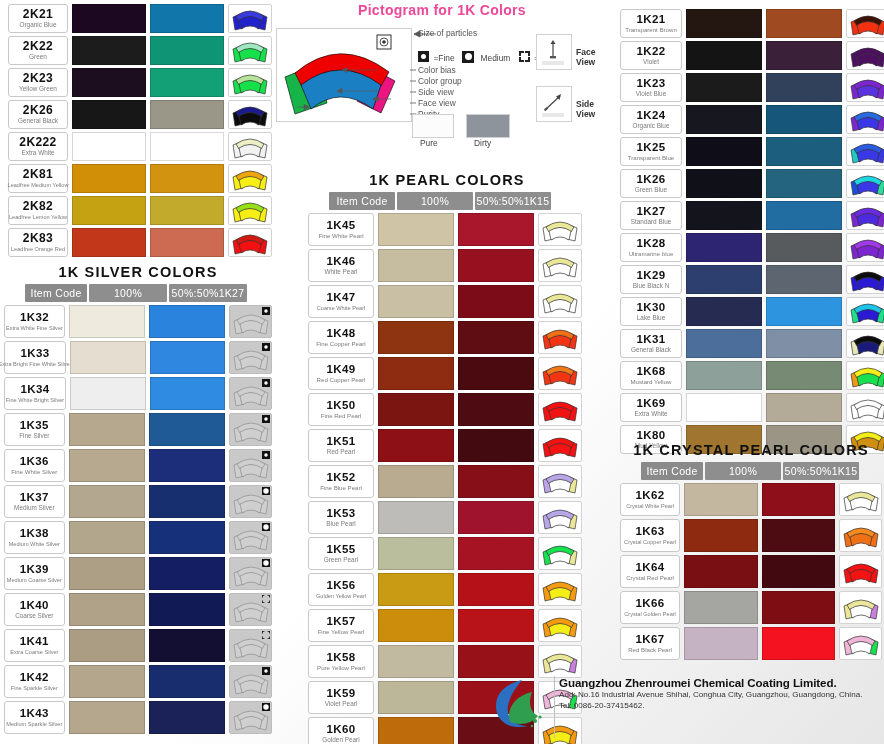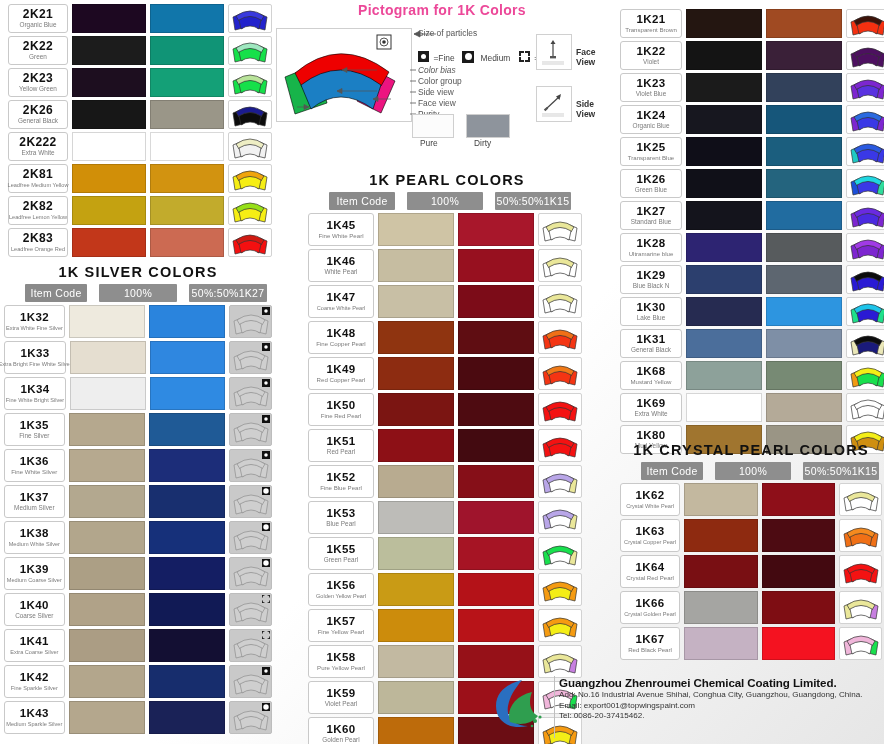--- a/index.html
+++ b/index.html
@@ -10,21 +10,21 @@
     position:relative;overflow:hidden;
   }
   .page{position:absolute;inset:0;}
 
   
   .sec{position:absolute;}
   .sec-title{
     text-align:center;font-size:14.5px;font-weight:bold;color:#111;
     letter-spacing:1.2px;margin-bottom:4px;font-family:"Liberation Sans",sans-serif;
   }
-  .hdr{display:flex;gap:12px;margin-bottom:3px;padding-left:21px;}
+  .hdr{display:flex;gap:2px;margin-bottom:3px;padding-left:21px;}
   .hdr div{
     background:#8e8e8e;color:#fff;font-size:10.5px;text-align:center;
     line-height:18px;height:18px;border-radius:1px;letter-spacing:.3px;
   }
   .hdr .h-code{width:66px;background:#8a8a8a;}
   .hdr .h-c1{width:76px;}
   .hdr .h-c2{width:76px;}
 
   .row{display:flex;gap:4px;margin-bottom:3px;align-items:stretch;}
   .cell-code{
@@ -301,21 +301,21 @@
       <span style="font-size:8.4px;color:#444;margin-left:2px;">Medium</span>
       <span class="sq" style="width:11px;height:11px;position:relative;margin-left:4px;">
         <span style="position:absolute;left:0;top:0;width:3px;height:3px;border-left:2px solid #222;border-top:2px solid #222;"></span>
         <span style="position:absolute;right:0;top:0;width:3px;height:3px;border-right:2px solid #222;border-top:2px solid #222;"></span>
         <span style="position:absolute;left:0;bottom:0;width:3px;height:3px;border-left:2px solid #222;border-bottom:2px solid #222;"></span>
         <span style="position:absolute;right:0;bottom:0;width:3px;height:3px;border-right:2px solid #222;border-bottom:2px solid #222;"></span>
       </span>
       <span style="font-size:8.4px;color:#444;">=Coarse</span>
     </div>
 
-    <div class="picto-legend" style="left:146px;top:63px;font-style:italic;">Color bias</div>
+    <div class="picto-legend" style="left:146px;top:63px;">Color bias</div>
     <div class="picto-legend" style="left:146px;top:74px;">Color group</div>
     <div class="picto-legend" style="left:146px;top:85px;">Side view</div>
     <div class="picto-legend" style="left:146px;top:96px;">Face view</div>
     <div class="picto-legend" style="left:146px;top:107px;">Purity</div>
 
     <div class="purity-sw" style="left:140px;top:112px;width:40px;height:22px;background:#fcfcfc;"></div>
     <div class="purity-sw" style="left:194px;top:112px;width:42px;height:22px;background:#8e949c;"></div>
     <div class="picto-lbl" style="left:148px;top:136px;">Pure</div>
     <div class="picto-lbl" style="left:202px;top:136px;">Dirty</div>
 
@@ -1208,18 +1208,17 @@
         <g fill="#2f9e4f">
           <circle cx="47" cy="45" r="2"></circle>
             <circle cx="52" cy="41" r="1.6"></circle>
             <circle cx="44" cy="50" r="1.3"></circle>
         </g>
       </svg>
     </div>
     <div class="ftxt">
       <div class="fname">Guangzhou Zhenroumei Chemical Coating Limited.</div>
       <div class="fline">Add: No.16 Industrial Avenue Shihai, Conghua City, Guangzhou, Guangdong, China.</div>
-      <div class="fline">Email: export001@topwingspaint.com</div>
       <div class="fline">Tel: 0086-20-37415462.</div>
     </div>
   </div>
 
 </div>
 
 </body></html>

